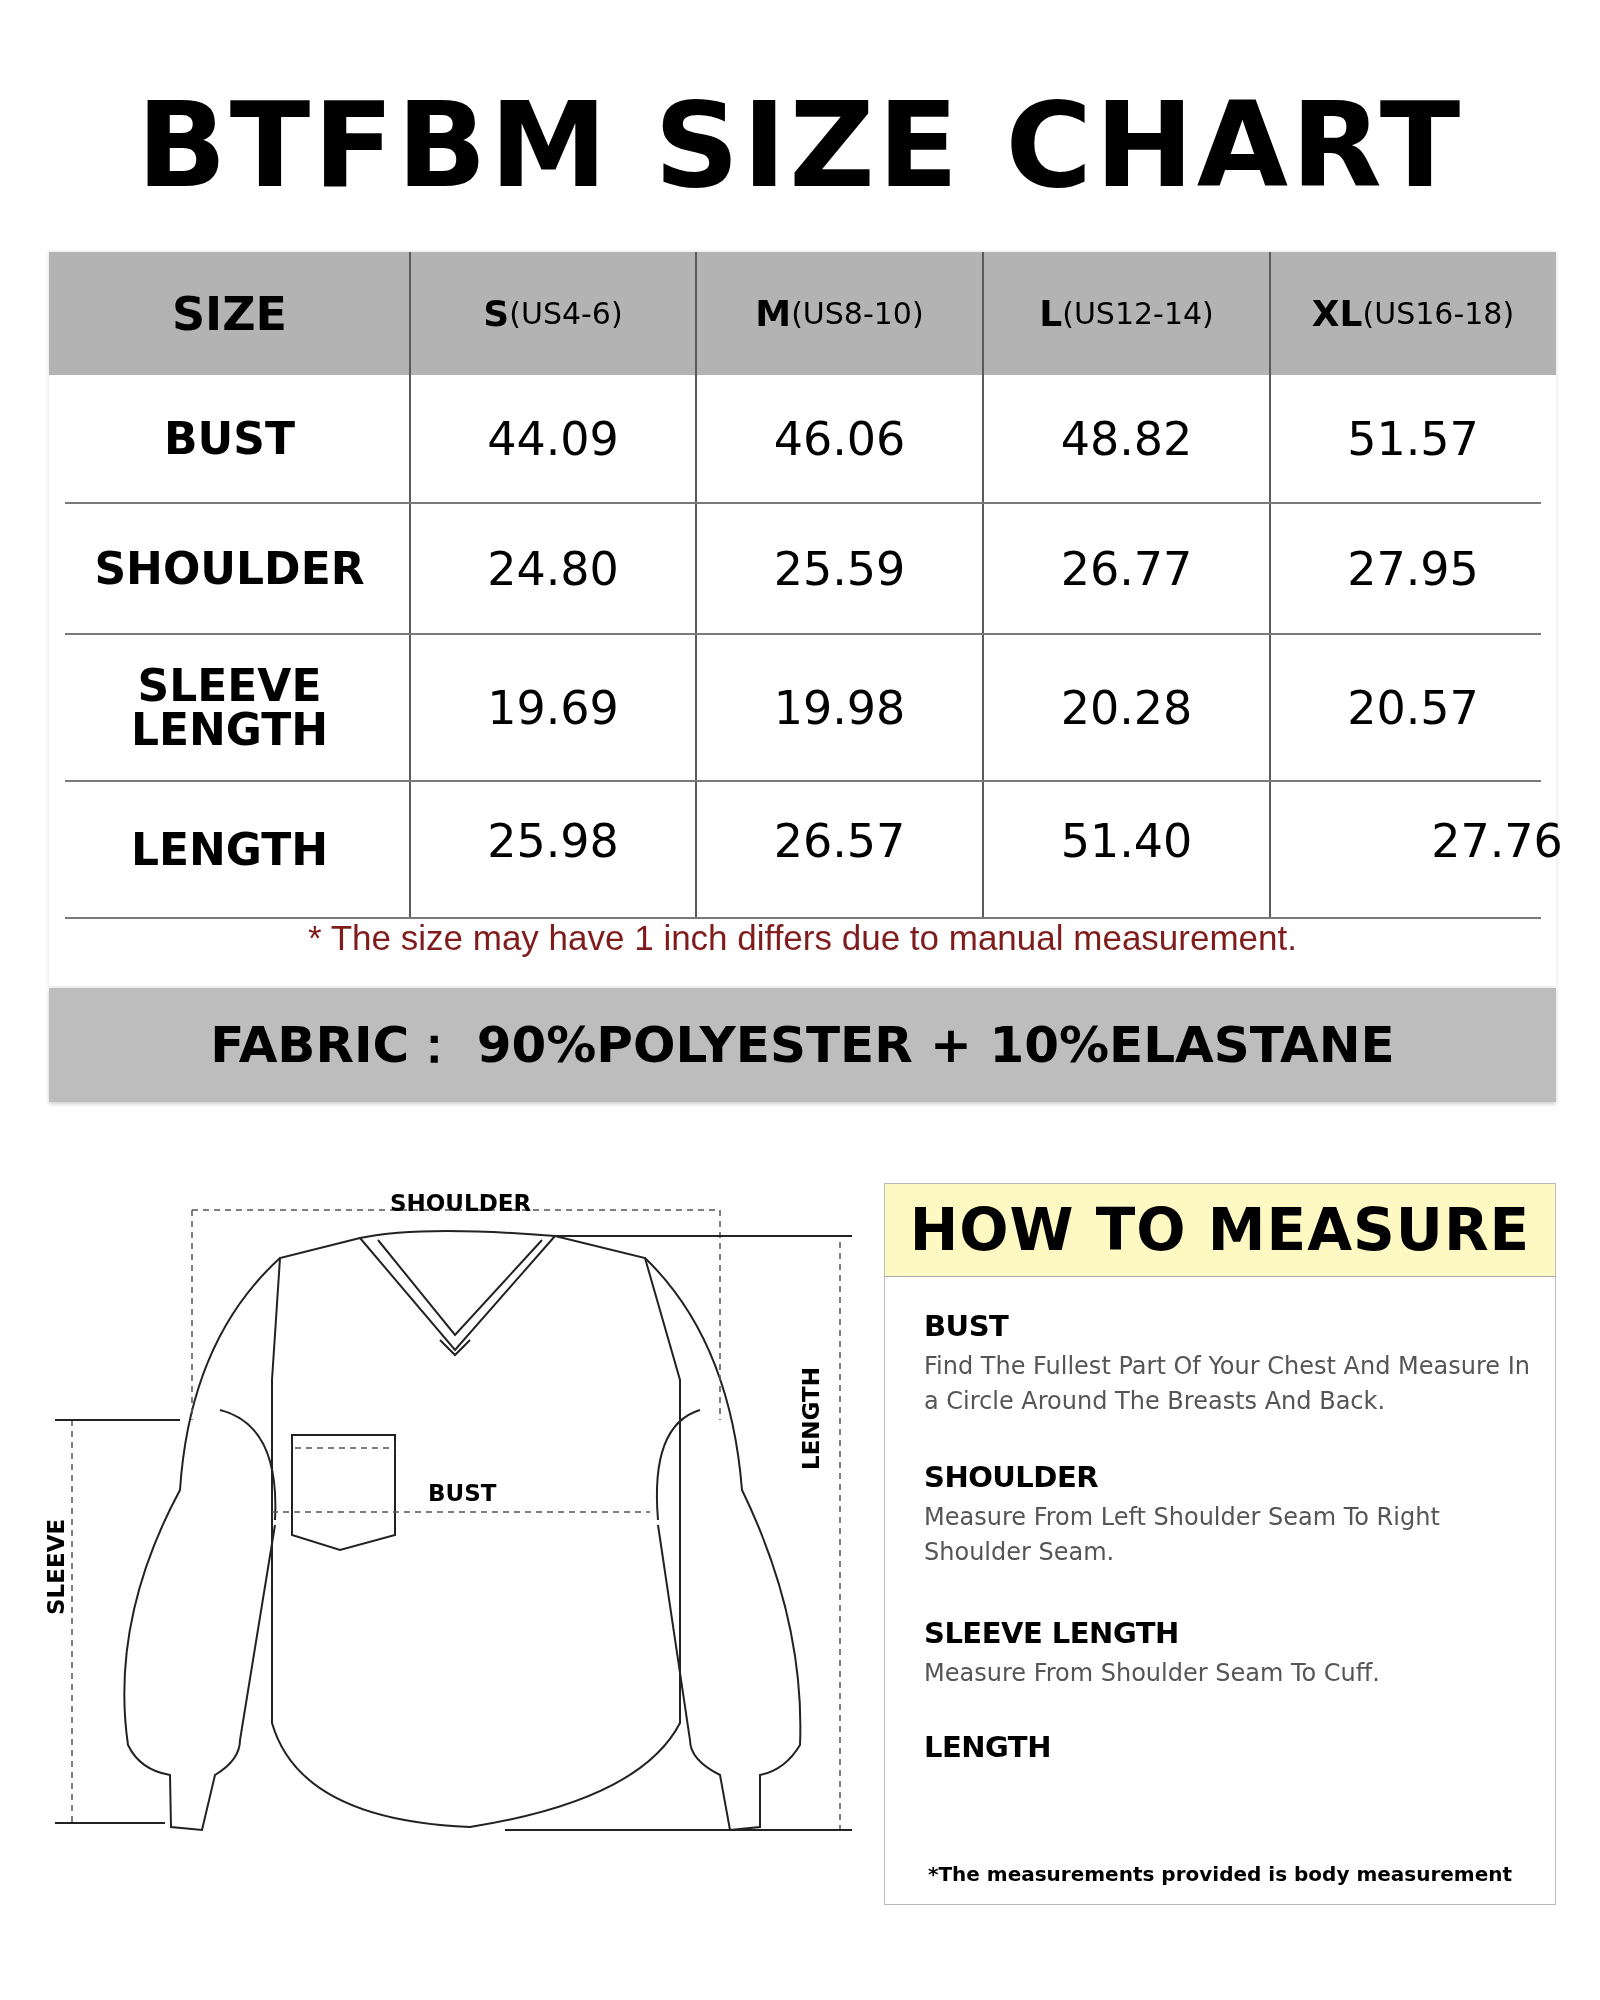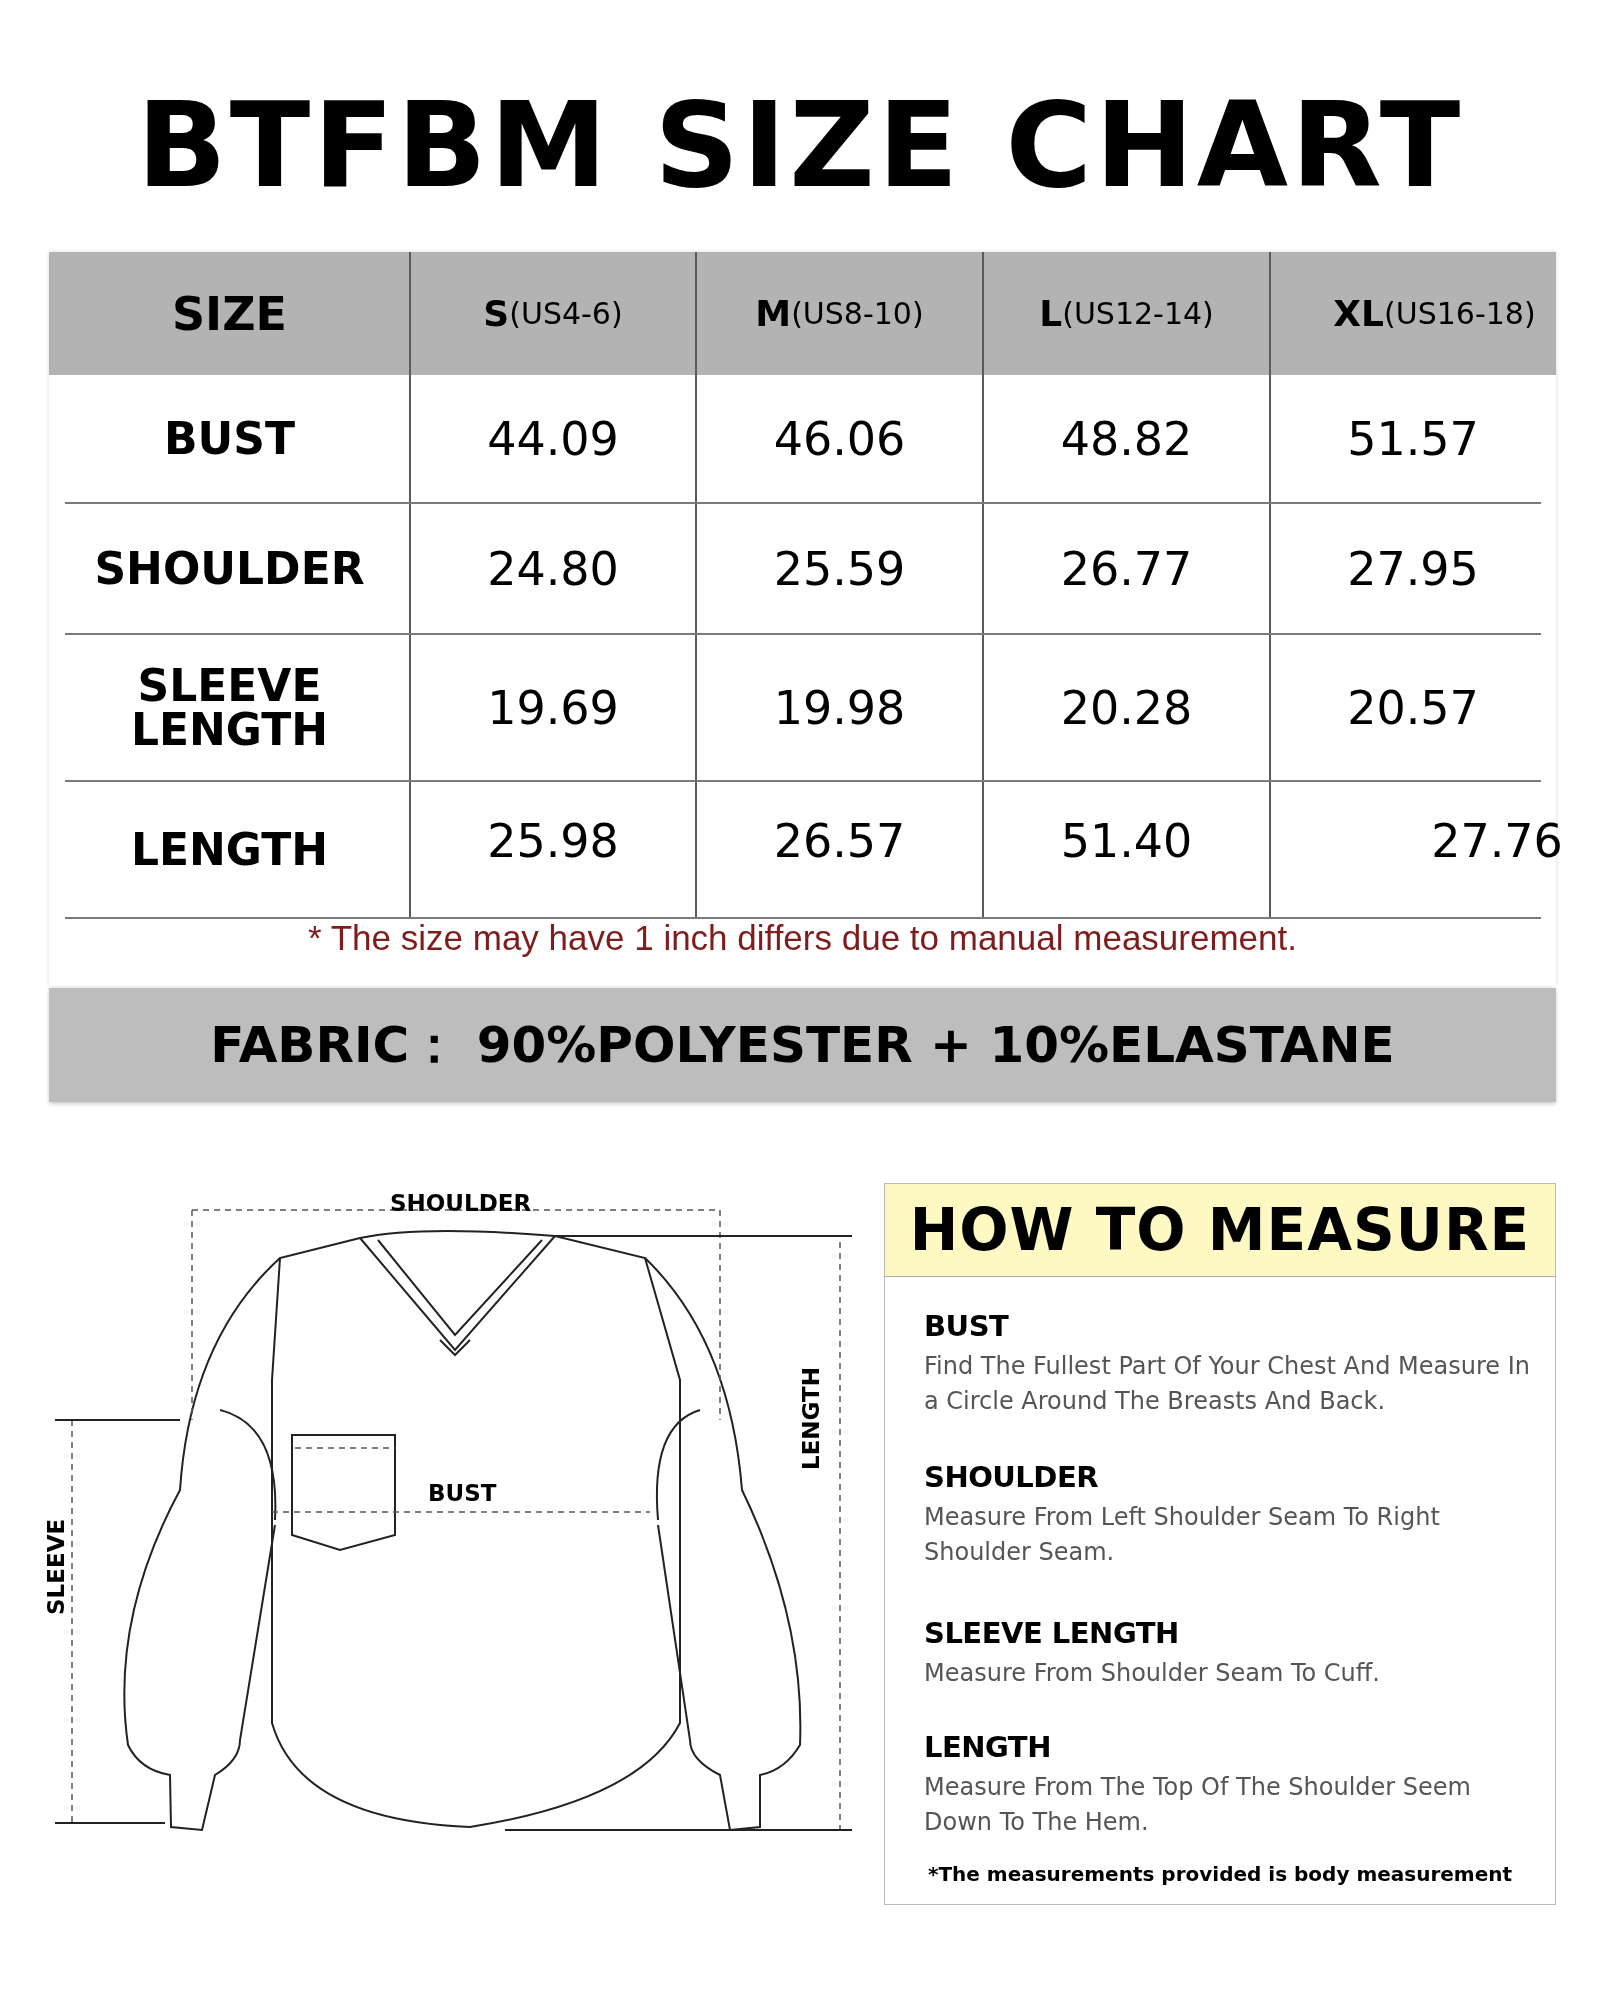--- a/index.html
+++ b/index.html
@@ -40,21 +40,21 @@
       <span class="sub">(US4-6)</span>
     </div>
   <div class="cell hcell" style="left:647px;top:0;width:287px;height:123px;">
       <span>M</span>
       <span class="sub">(US8-10)</span>
     </div>
   <div class="cell hcell" style="left:934px;top:0;width:287px;height:123px;">
       <span>L</span>
       <span class="sub">(US12-14)</span>
     </div>
-  <div class="cell hcell" style="left:1221px;top:0;width:329px;height:123px;">
+  <div class="cell hcell" style="left:1221px;top:0;width:286px;height:123px;">
       <span>XL</span>
       <span class="sub">(US16-18)</span>
     </div>
 
   <div class="cell rowlabel" style="left:0;top:123px;width:361px;height:128px;">BUST</div>
   <div class="cell val" style="left:361px;top:123px;width:286px;height:128px;">44.09</div>
   <div class="cell val" style="left:647px;top:123px;width:287px;height:128px;">46.06</div>
   <div class="cell val" style="left:934px;top:123px;width:287px;height:128px;">48.82</div>
   <div class="cell val" style="left:1221px;top:123px;width:286px;height:128px;">51.57</div>
 
@@ -138,16 +138,15 @@
   <div class="htm-item" style="top:276px;">
     <div class="h">SHOULDER</div>
     <div class="d">Measure From Left Shoulder Seam To Right Shoulder Seam.</div>
   </div>
   <div class="htm-item" style="top:432px;">
     <div class="h">SLEEVE LENGTH</div>
     <div class="d">Measure From Shoulder Seam To Cuff.</div>
   </div>
   <div class="htm-item" style="top:546px;">
     <div class="h">LENGTH</div>
-    <div class="d">Measure From The Top Of The Shoulder Seem Down To The Hem.</div>
   </div>
   <div class="htm-foot">*The measurements provided is body measurement</div>
 </div>
 
 </body></html>

